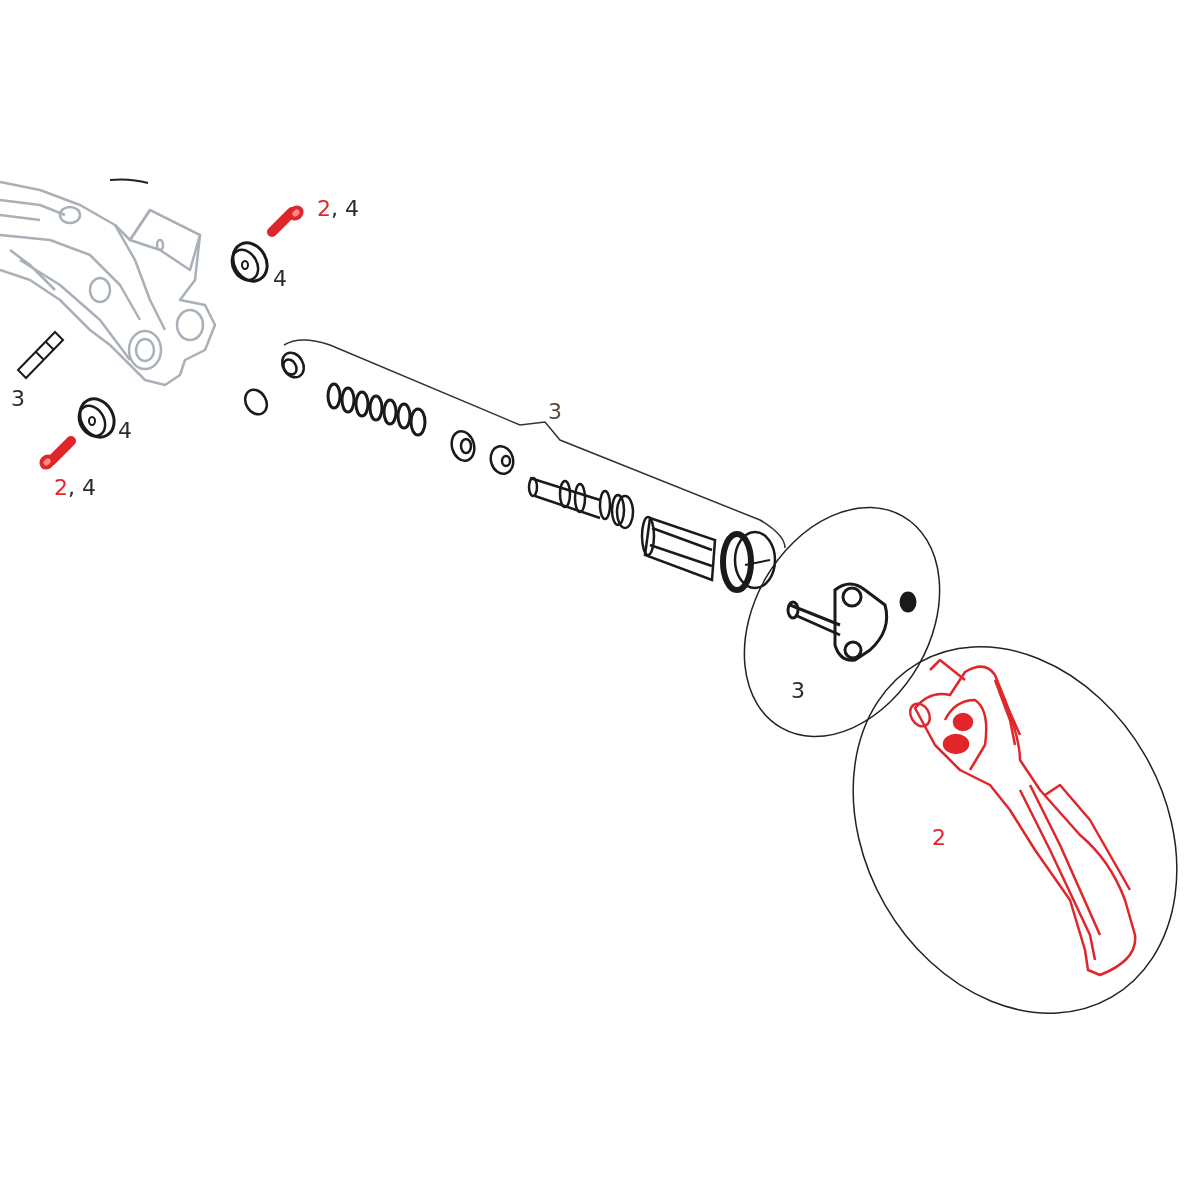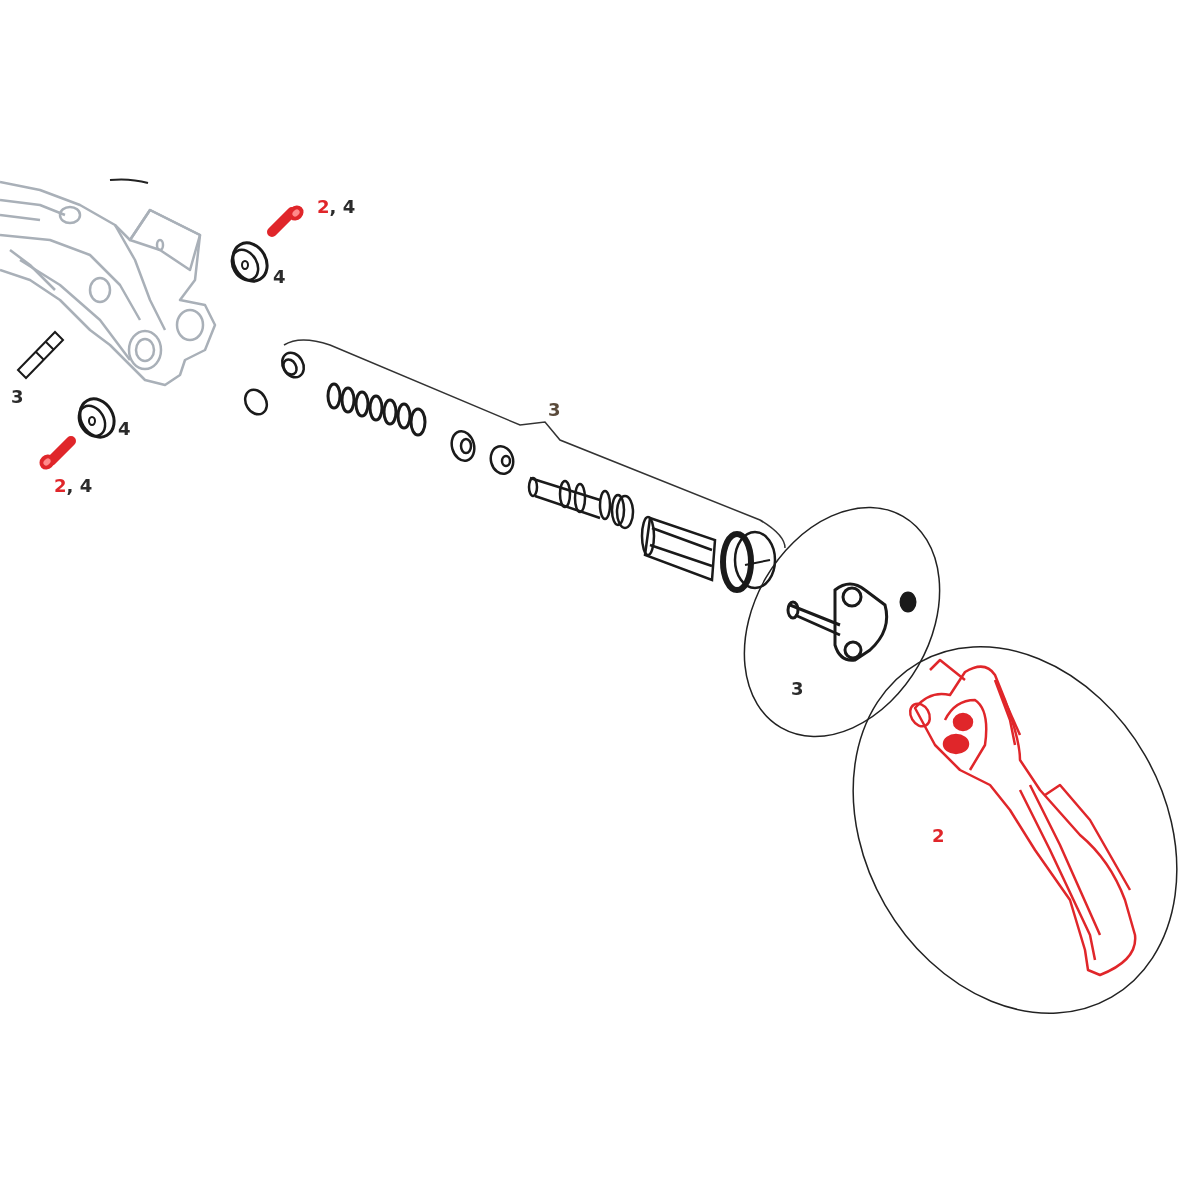--- a/index.html
+++ b/index.html
@@ -1,18 +1,18 @@
 <!DOCTYPE html>
 <html><head>
   <meta charset="utf-8">
   <style>
     html, body { margin: 0; padding: 0; background: #ffffff; }
     body { width: 1200px; height: 1200px; position: relative; overflow: hidden; font-family: "DejaVu Sans", sans-serif; }
     #canvas { position: absolute; left: 0; top: 0; width: 1200px; height: 1200px; }
-    .lbl { position: absolute; font-size: 18px; line-height: 1; color: #2b2b2b; white-space: nowrap; font-weight: bold; }
+    .lbl { position: absolute; font-size: 22px; line-height: 1; color: #2b2b2b; white-space: nowrap; }
     .red { color: #e0262a; }
   </style>
 </head>
 <body>
 
 <svg id="canvas" viewBox="0 0 1200 1200" xmlns="http://www.w3.org/2000/svg">
 
   <g fill="none" stroke="#a9b0b8" stroke-width="2.5" stroke-linejoin="round">
     <path d="M0,182 L40,190 L80,205 L115,225 L130,240 L150,210 L200,235 L195,280 L180,300 L205,305 L215,325 L205,350 L185,360 L180,375 L165,385 L145,380 L125,360 L110,345 L90,330 L60,300 L30,280 L0,270"></path>
     <path d="M0,200 L40,205 L65,215"></path>

